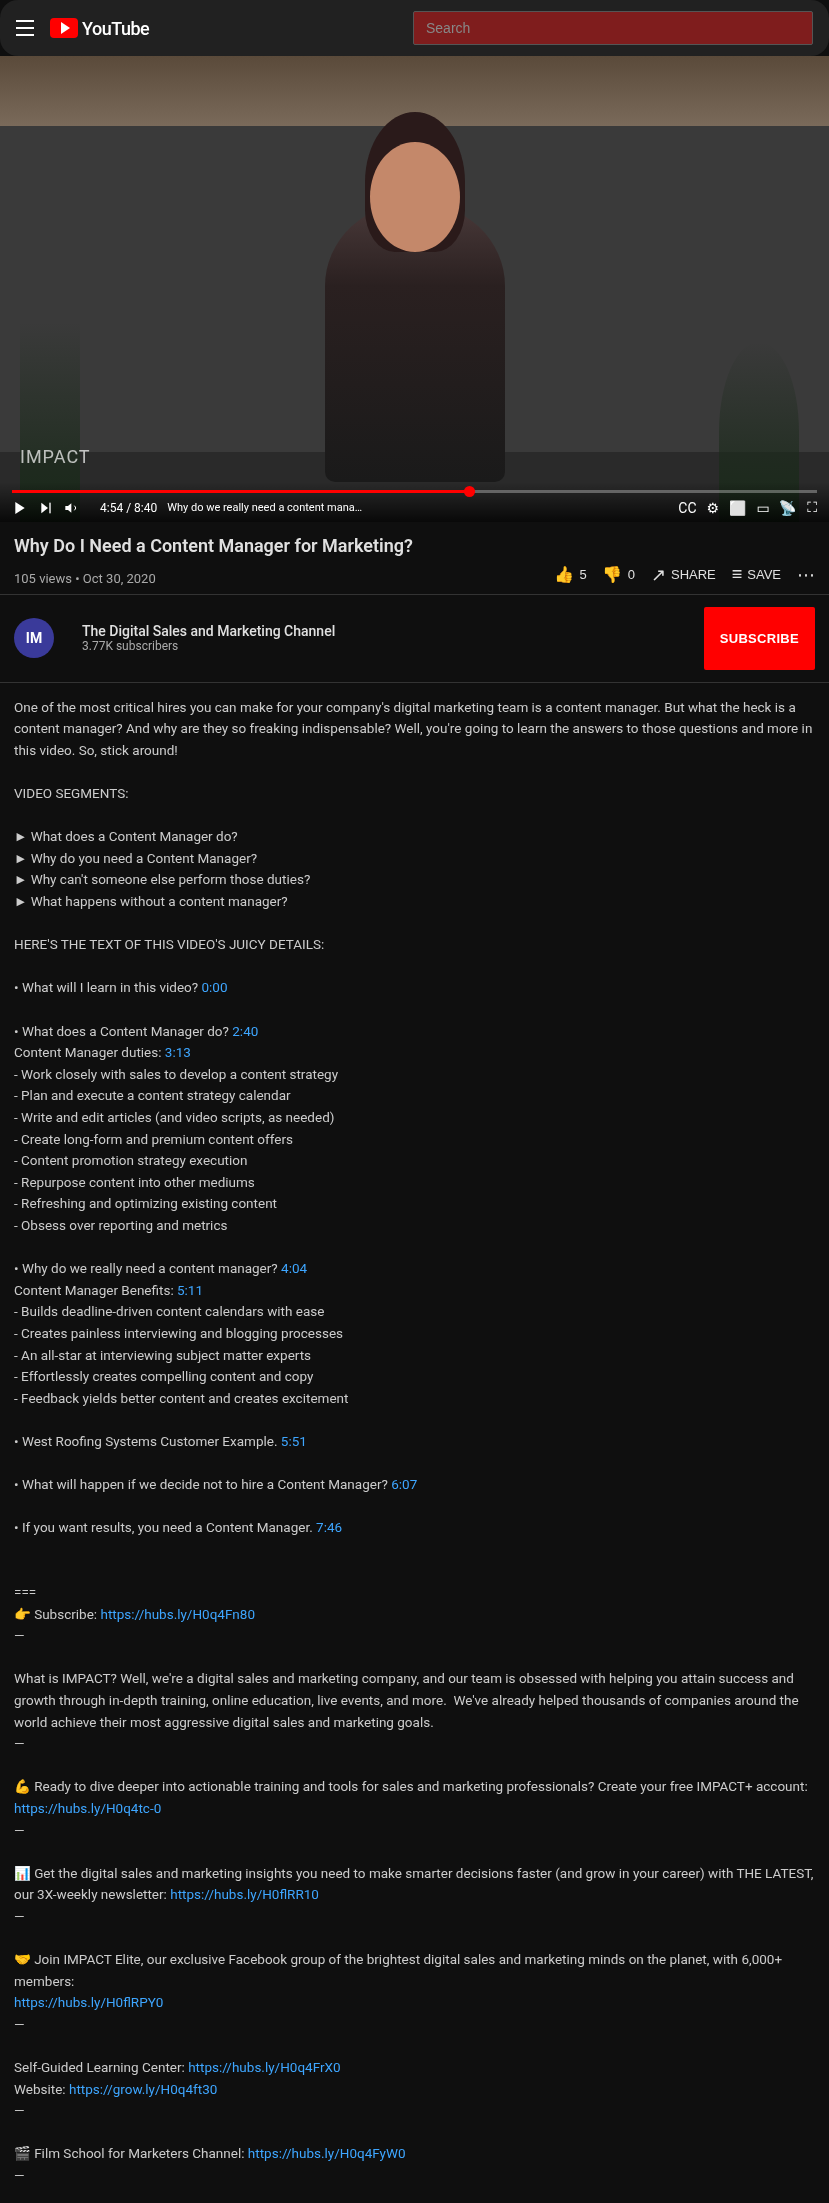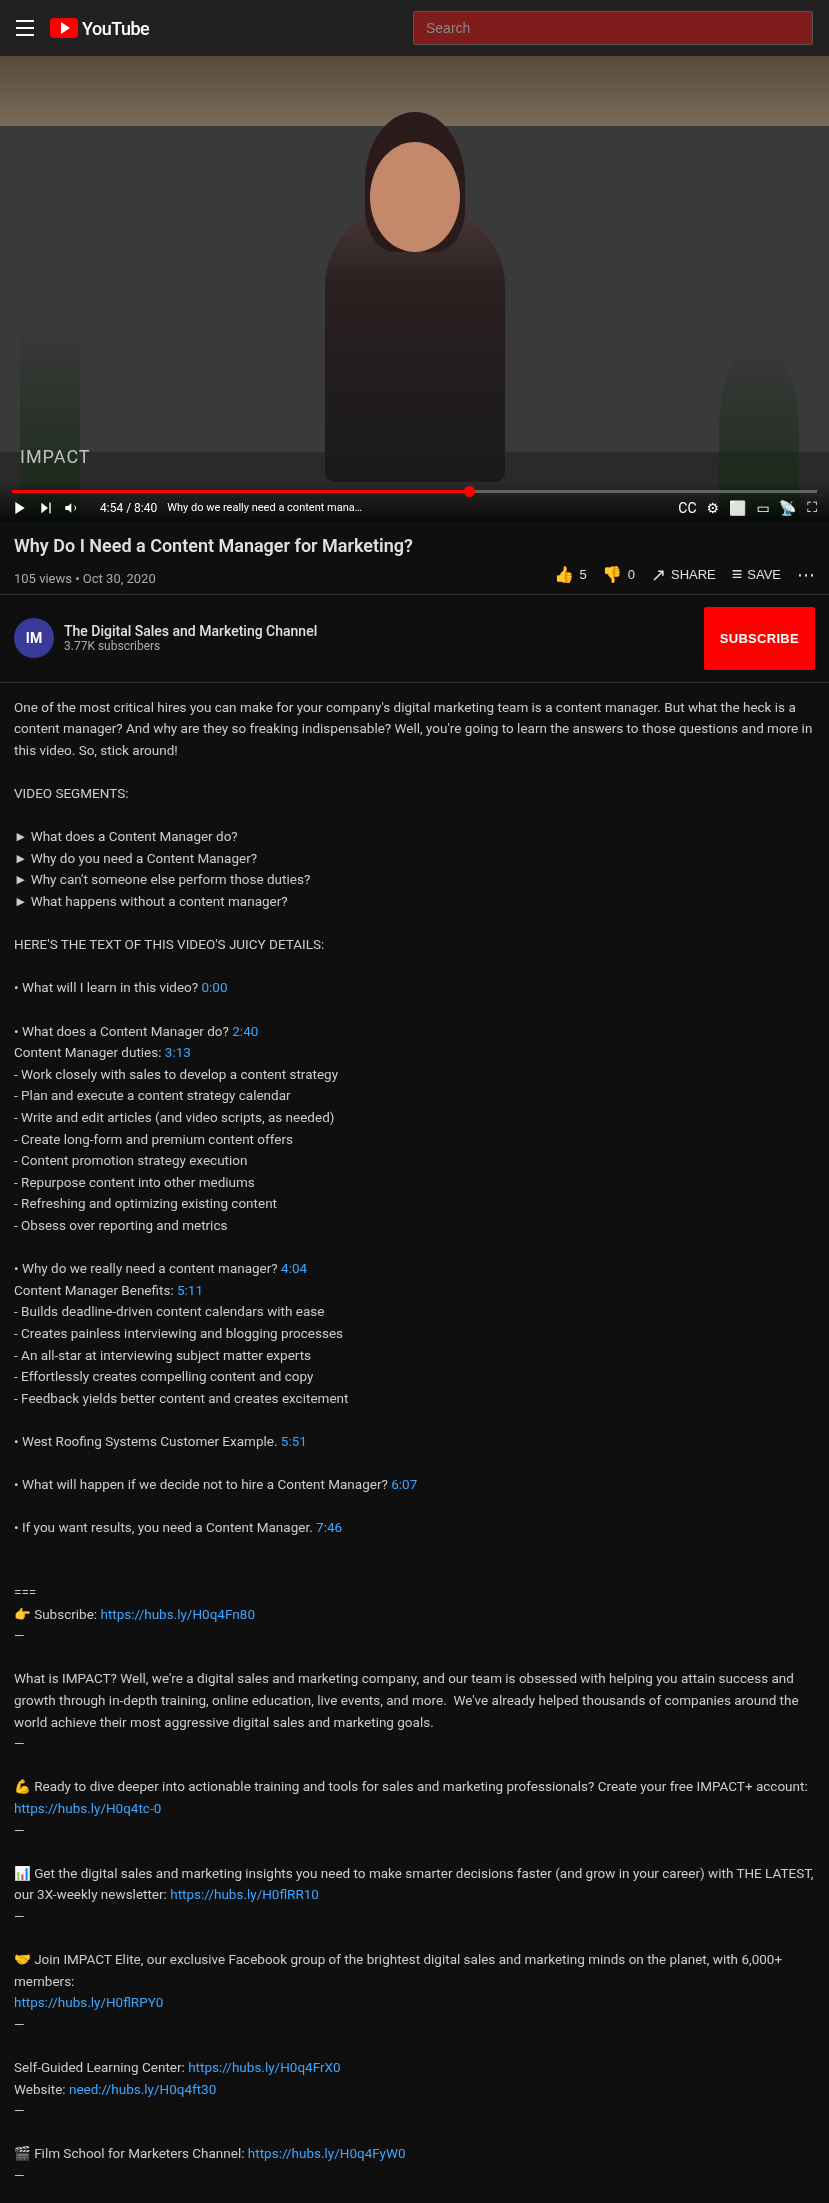--- a/index.html
+++ b/index.html
@@ -15,20 +15,21 @@
     .header {
       background: #212121;
       display: flex;
       align-items: center;
       padding: 0 16px;
       height: 56px;
       position: sticky;
       top: 0;
       z-index: 100;
       gap: 33px;
+      border-radius: 18px;
     }
     .header-left {
       display: flex;
       align-items: center;
       gap: 16px;
     }
     .hamburger-icon {
       display: flex;
       flex-direction: column;
       gap: 5px;
@@ -291,21 +292,21 @@
     .save-icon::before { content: '≡'; font-size: 18px; }
     .more-icon::before { content: '⋯'; font-size: 18px; }
 
     
     .channel-row {
       display: flex;
       align-items: center;
       padding: 12px 14px;
       border-top: 1px solid #333;
       border-bottom: 1px solid #333;
-      gap: 10px;
+      gap: 28px;
     }
     .channel-avatar {
       width: 40px;
       height: 40px;
       border-radius: 50%;
       background: #3a3a9a;
       display: flex;
       align-items: center;
       justify-content: center;
       color: #fff;
@@ -512,20 +513,20 @@
 —
 
 📊 Get the digital sales and marketing insights you need to make smarter decisions faster (and grow in your career) with THE LATEST, our 3X-weekly newsletter: </span><a class="link" href="#">https://hubs.ly/H0flRR10</a><span>
 —
 
 🤝 Join IMPACT Elite, our exclusive Facebook group of the brightest digital sales and marketing minds on the planet, with 6,000+ members:
 </span><a class="link" href="#">https://hubs.ly/H0flRPY0</a><span>
 —
 
 Self-Guided Learning Center: </span><a class="link" href="#">https://hubs.ly/H0q4FrX0</a><span>
-Website: </span><a class="link" href="#">need://hubs.ly/H0q4ft30</a><span>
+Website: </span><a class="link" href="#">https://grow.ly/H0q4ft30</a><span>
 —
 
 🎬 Film School for Marketers Channel: </span><a class="link" href="#">https://hubs.ly/H0q4FyW0</a><span>
 —
 
 💬 Connect with IMPACT on...
 Facebook: </span></div>
 
 </body></html>

